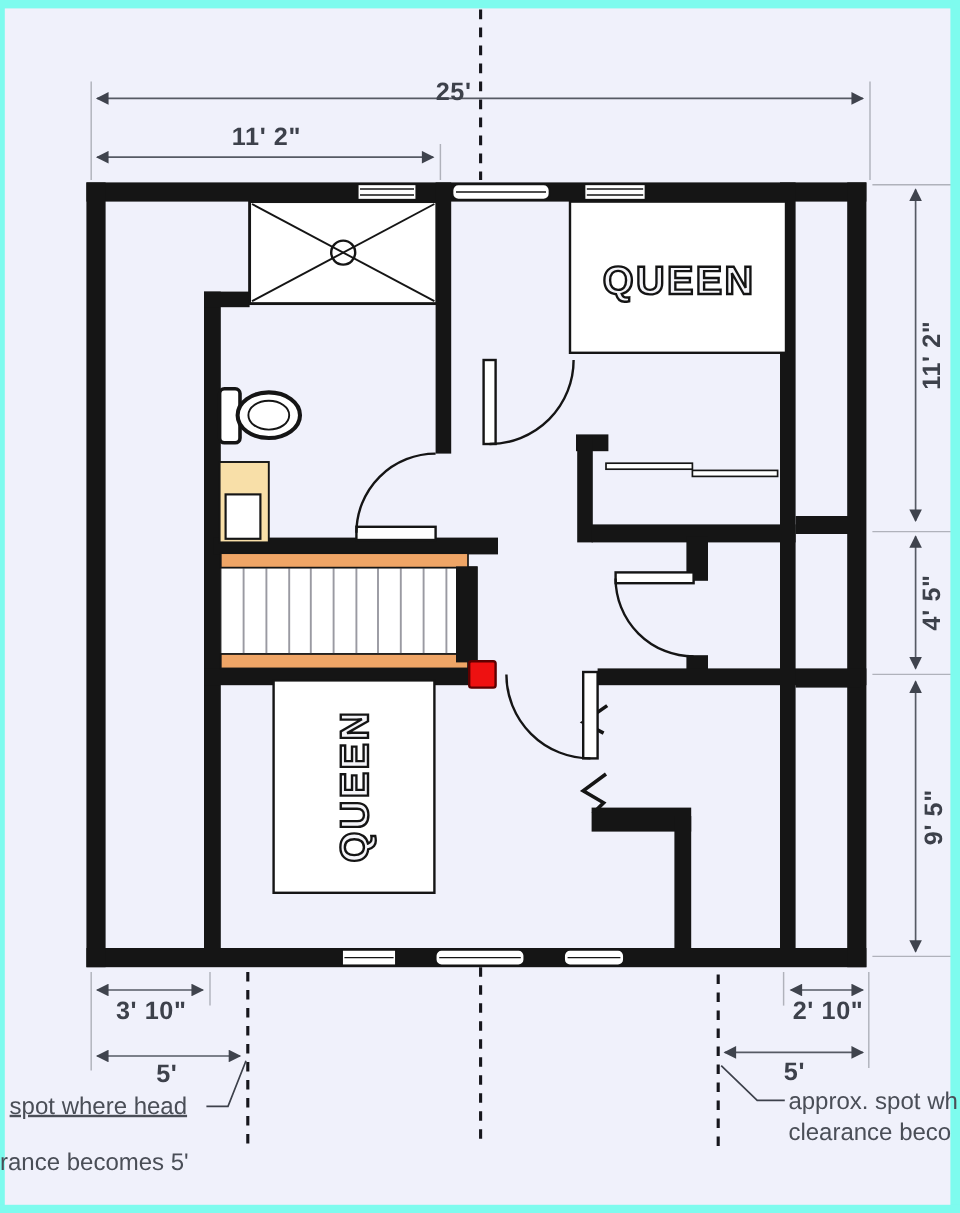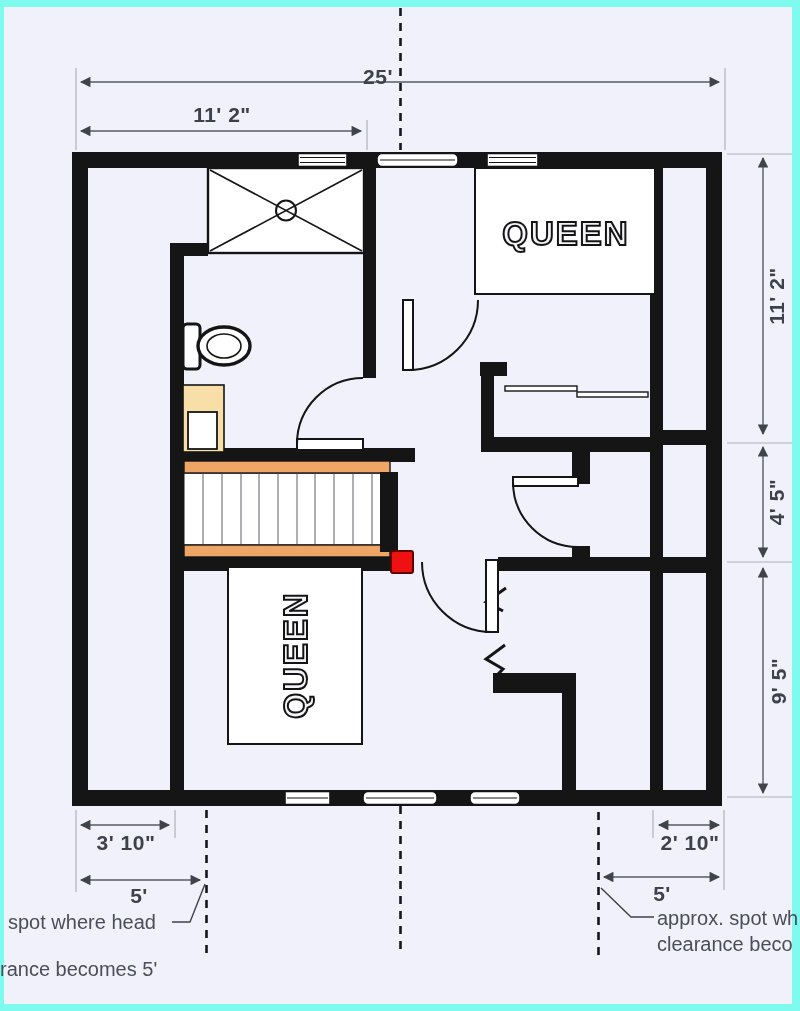--- a/index.html
+++ b/index.html
@@ -219,17 +219,17 @@
   <div class="lbl dim rot" style="left:777px;top:502px;">4' 5"</div>
   <div class="lbl dim rot" style="left:779px;top:681px;">9' 5"</div>
   <div class="lbl dim ctr" style="left:126px;top:831px;">3' 10"</div>
   <div class="lbl dim ctr" style="left:139px;top:884px;">5'</div>
   <div class="lbl dim ctr" style="left:690px;top:831px;">2' 10"</div>
   <div class="lbl dim ctr" style="left:662px;top:882px;">5'</div>
 
   <div class="lbl bedlbl" style="left:566px;top:234px;transform:translate(-50%,-50%);">QUEEN</div>
   <div class="lbl bedlbl" style="left:296px;top:655px;transform:translate(-50%,-50%) rotate(-90deg);">QUEEN</div>
 
-  <div class="lbl ann" style="left:8px;top:909px;">spot where head</div>
+  <div class="lbl ann" style="left:8px;top:909px;text-decoration:underline;">spot where head</div>
   <div class="lbl ann" style="left:0px;top:935px;margin-top:21px;">rance becomes 5'</div>
   <div class="lbl ann" style="left:657px;top:931px;">clearance beco</div>
   <div class="lbl ann" style="left:657px;top:905px;">approx. spot wh</div>
 </div>
 
 </body></html>

